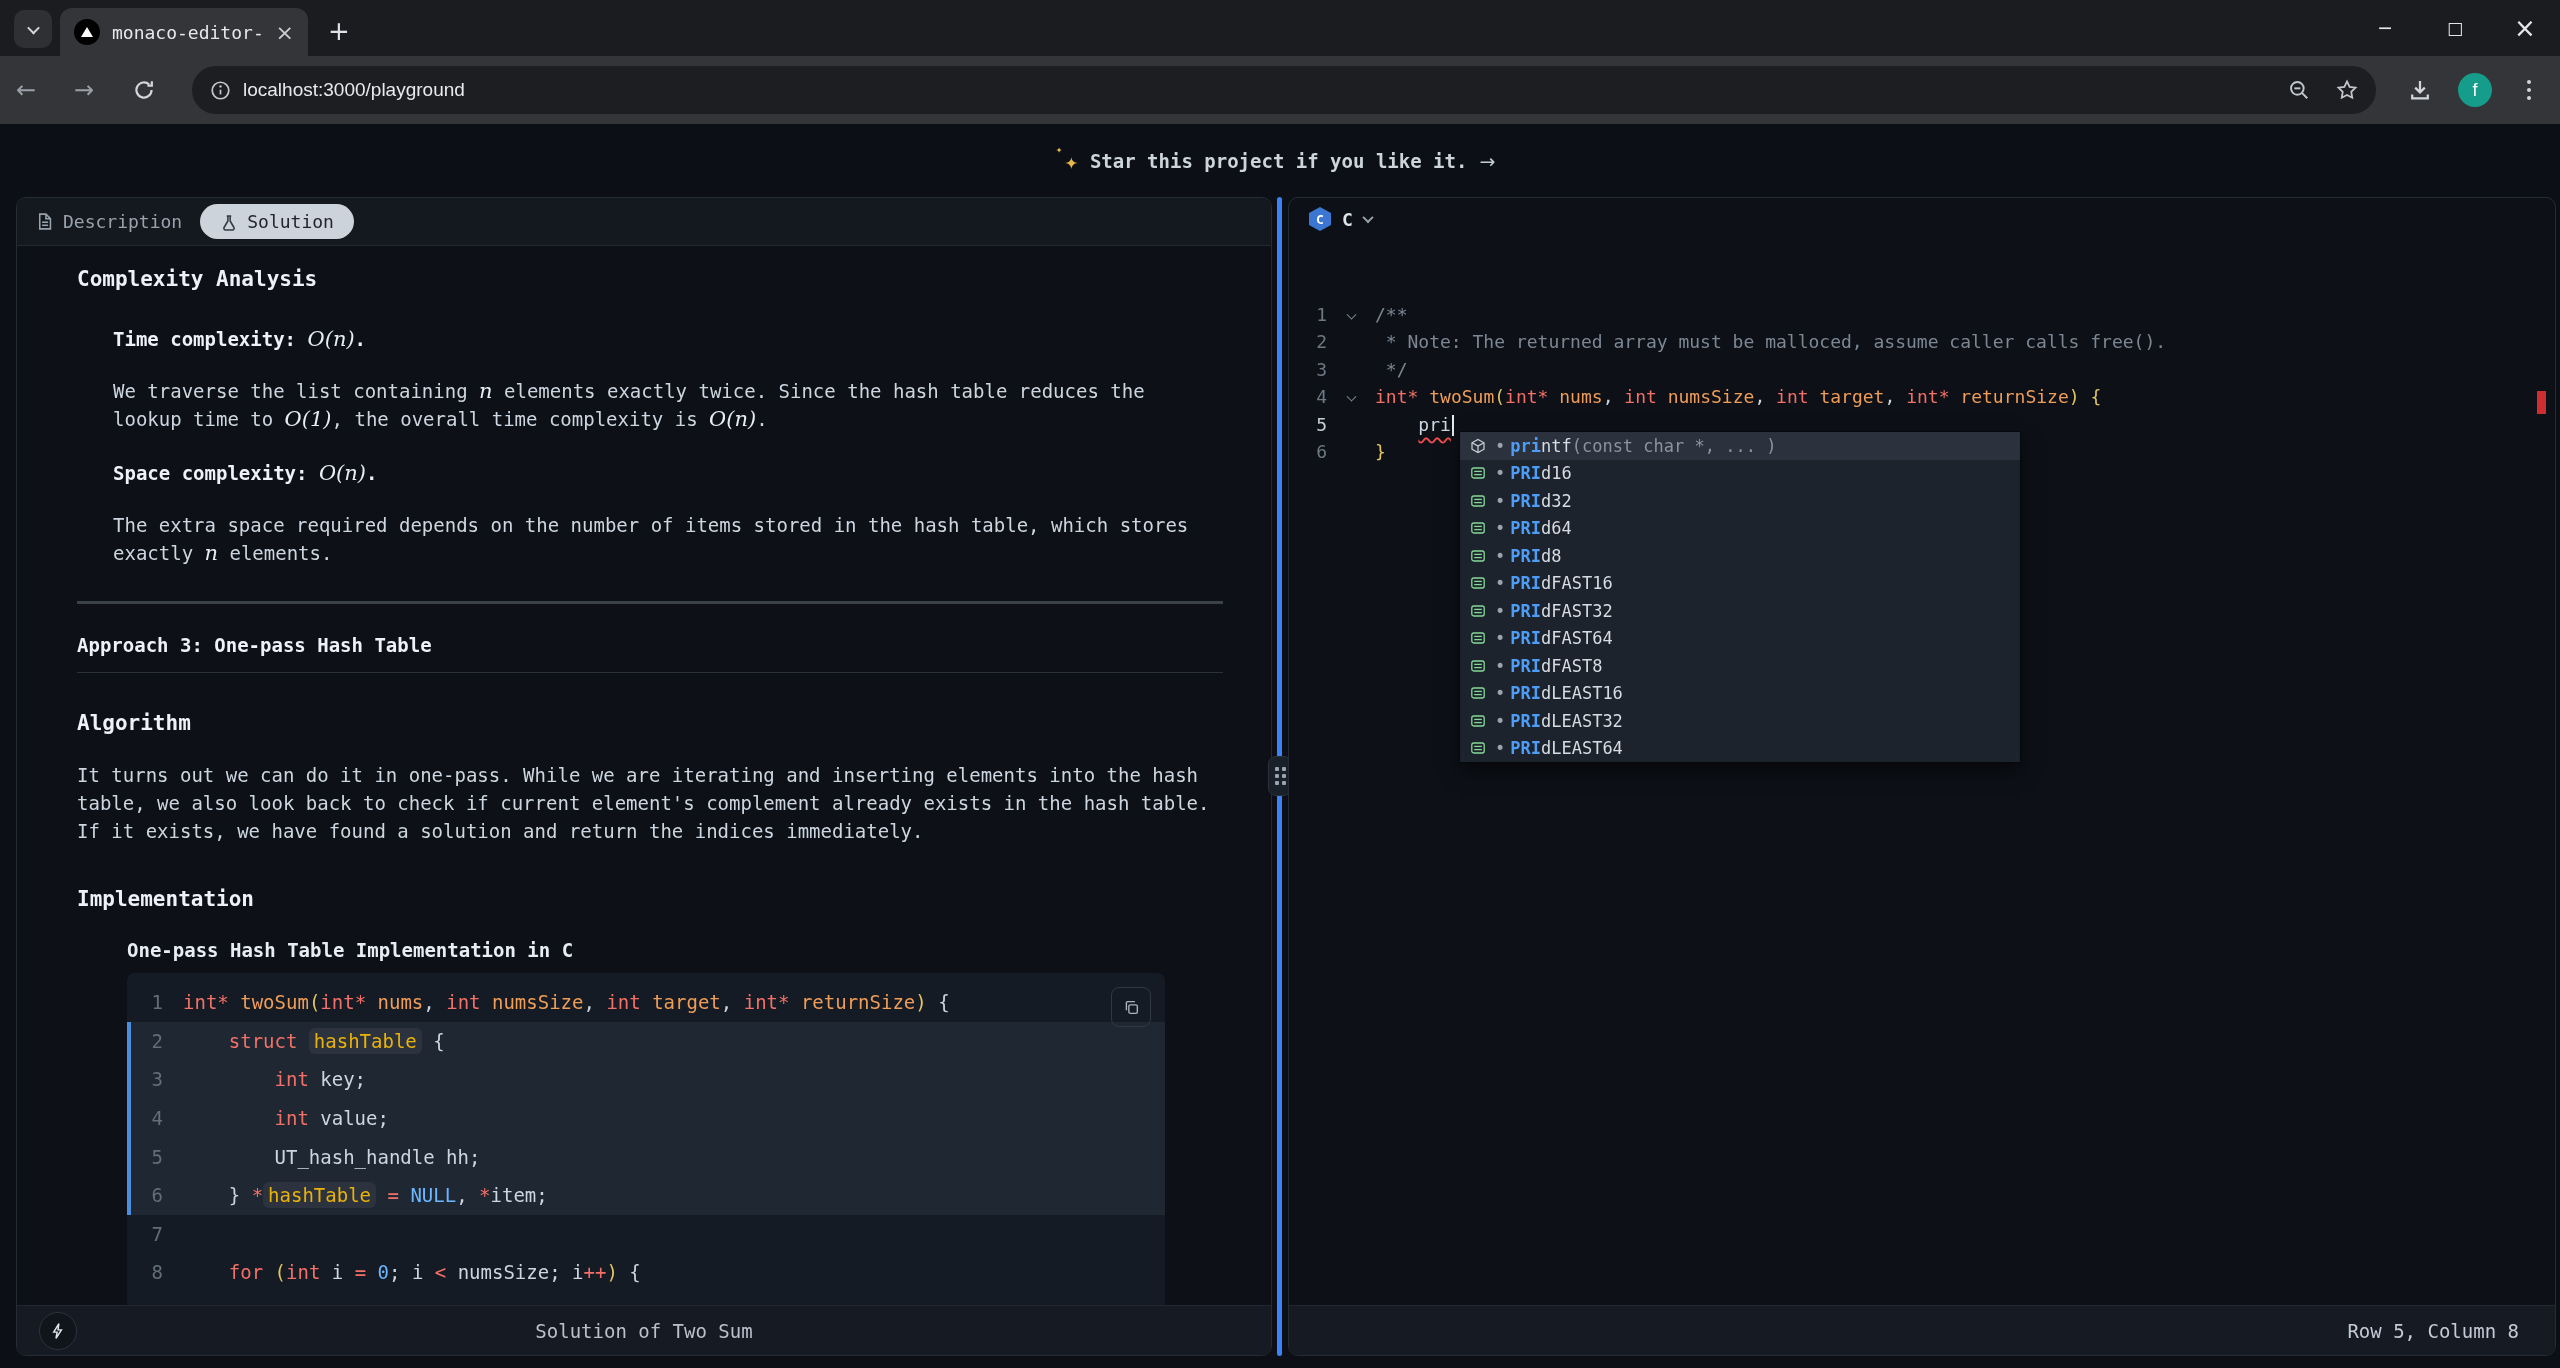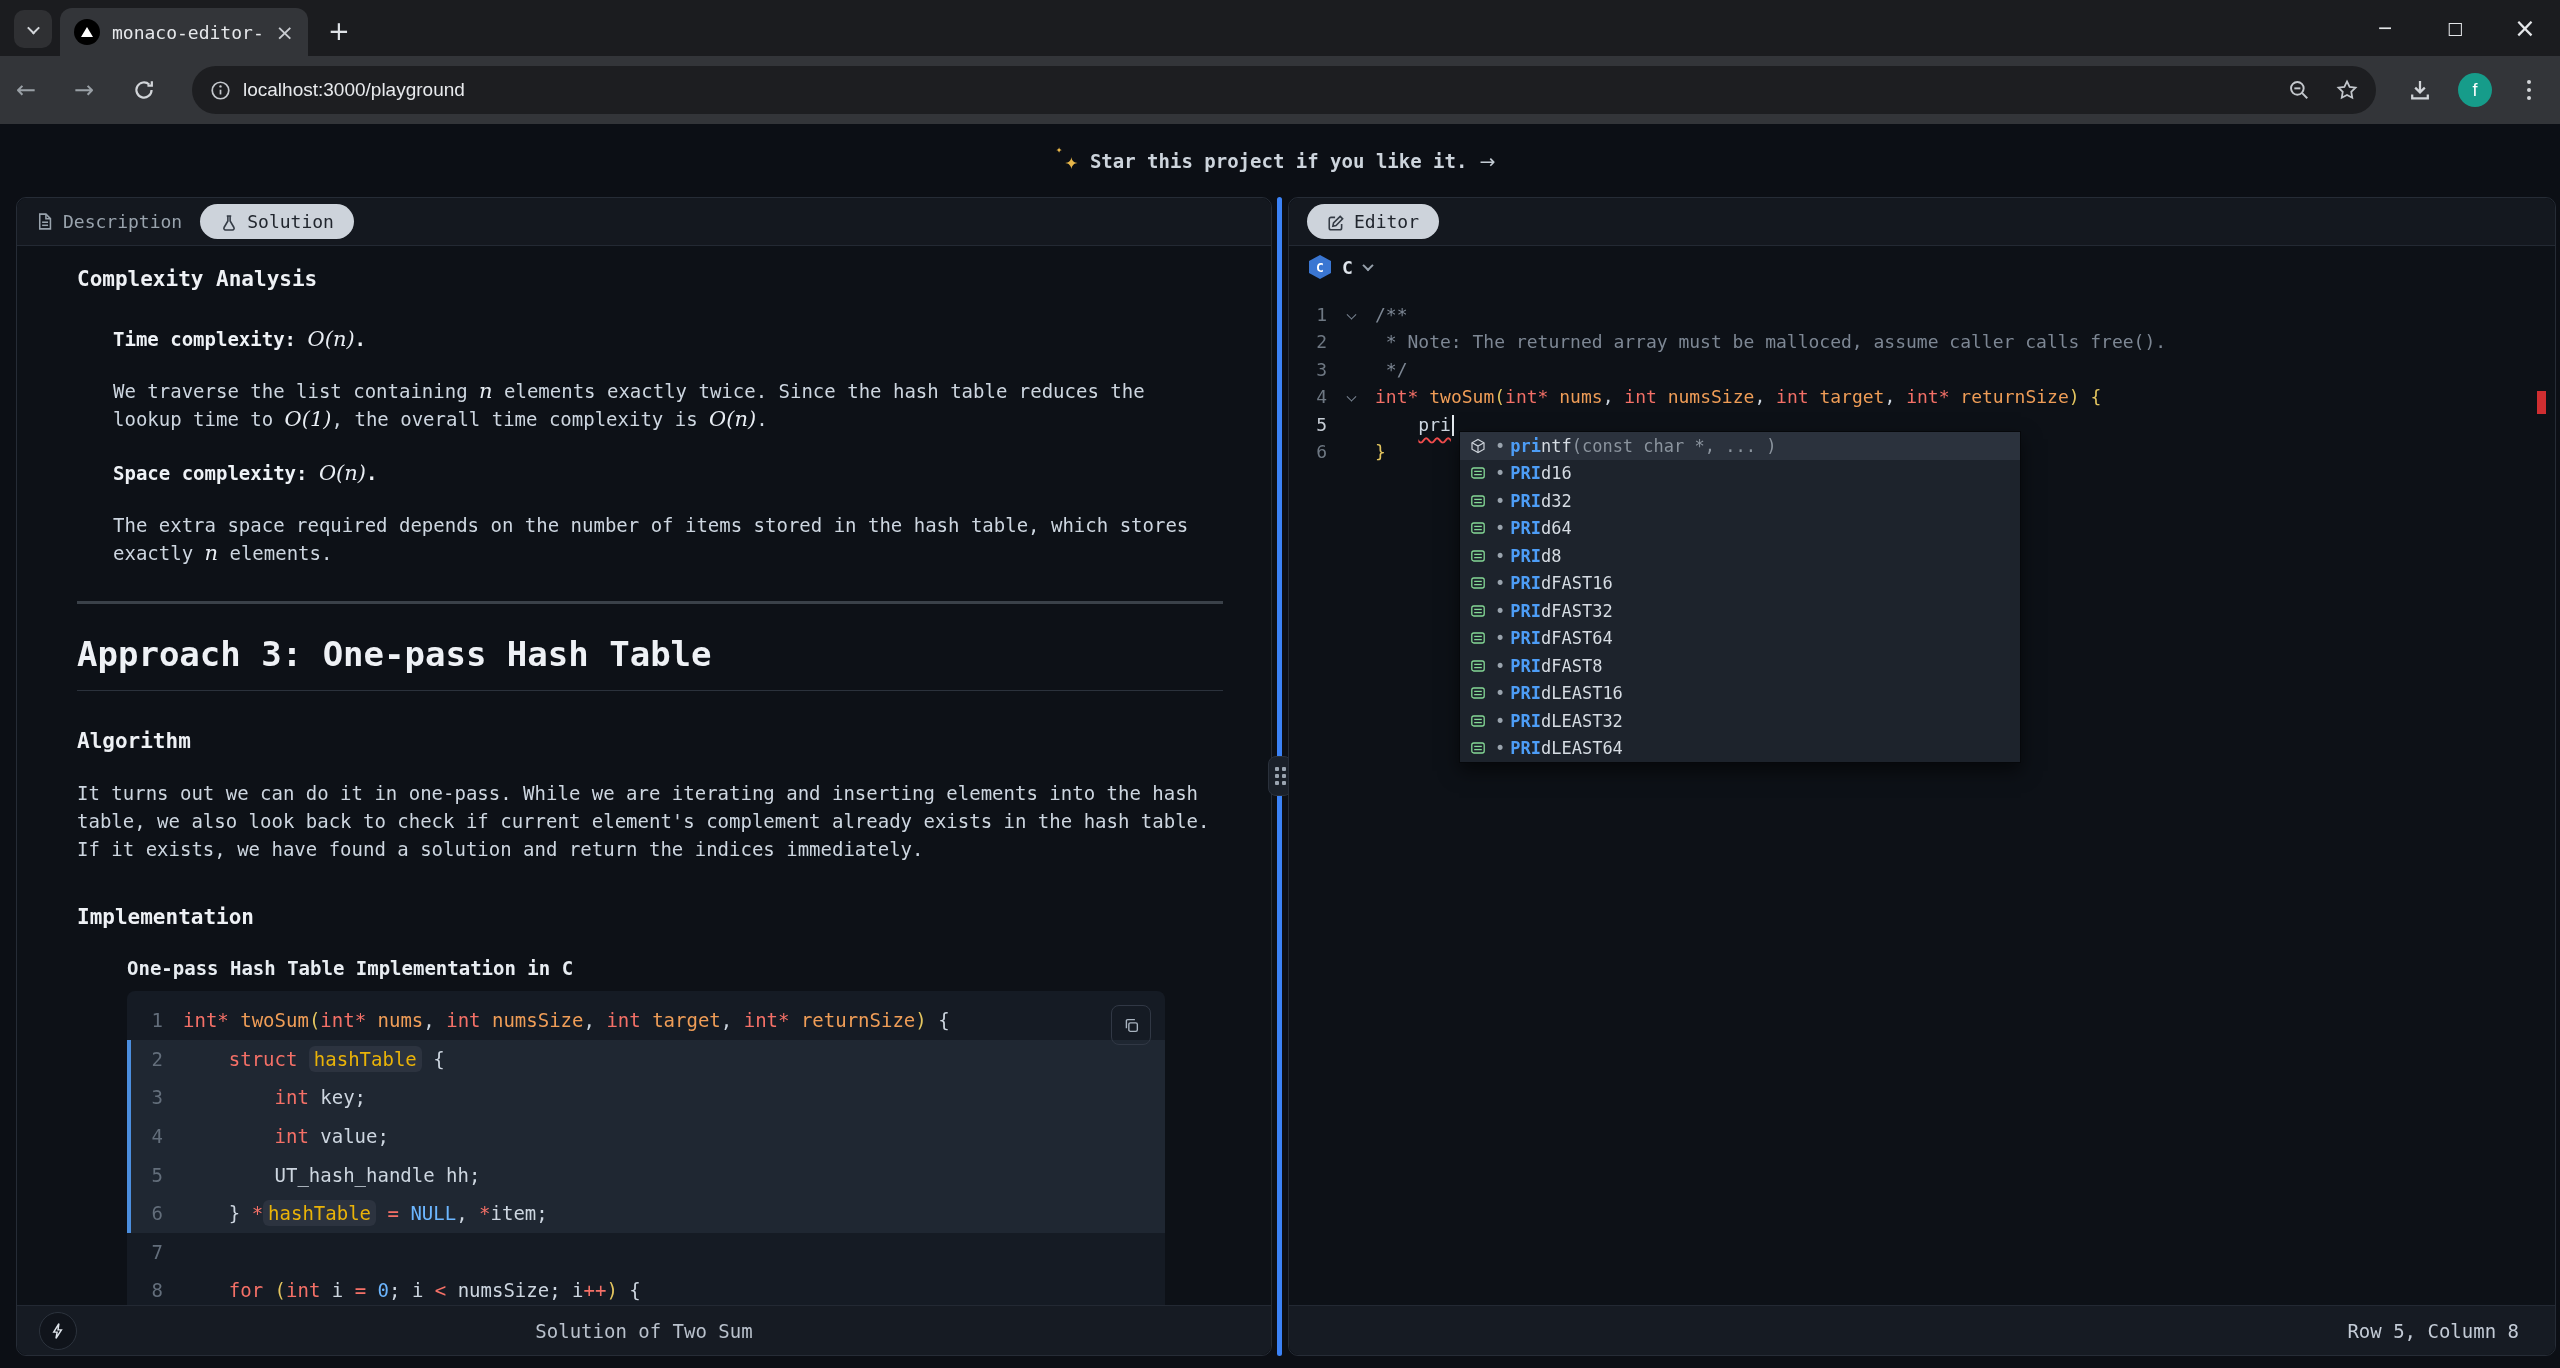--- a/index.html
+++ b/index.html
@@ -56,21 +56,21 @@
                   border-radius:10px 10px 0 0; display:flex; align-items:center;
                   padding:0 18px; gap:18px; }
   .ghost-tab { display:flex; align-items:center; gap:9px; color:#99a3ad; font-size:18px; }
   .pill { display:flex; align-items:flex-end; gap:9px; background:#cdd3db; color:#21262e;
           border-radius:999px; padding:7px 20px; font-size:18px; }
   .pill svg, .ghost-tab svg { flex:none; }
 
   
   .lp-content { position:absolute; top:49px; bottom:50px; left:0; right:0; overflow:hidden;
                 padding:20px 48px 0 60px; color:#dbe1e8; font-size:19px; }
-  .h-lg { color:#eef1f5; font-size:34px; font-weight:bold; }
+  .h-lg { color:#eef1f5; font-size:19px; font-weight:bold; }
   .h-md { color:#eef1f5; font-size:21px; font-weight:bold; }
   .indent { margin-left:36px; }
   .para { line-height:28px; white-space:pre-wrap; }
   .rule { border:none; border-top:3px solid #3a4149; margin-top:34px; }
   .h-approach { margin-top:30px; padding-bottom:16px; border-bottom:1px solid #2b323c; }
   .code-label { margin-top:28px; margin-left:50px; font-weight:bold; color:#e8edf2; }
   .codeblock { position:relative; margin-top:12px; margin-left:50px; width:1038px;
                background:#151b24; border-radius:8px; padding:10px 0 6px 0; }
   .cb-row { display:flex; height:38.6px; align-items:center; }
   .cb-row.hl { background:#1f2732; box-shadow:inset 4px 0 0 0 #4b8ede; }
@@ -297,29 +297,20 @@
 <div class="divider-handle">
     <b></b>
     <b></b>
     <b></b>
     <b></b>
     <b></b>
     <b></b>
   </div>
 
 <div class="panel panel-right">
-  <div class="panel-header">
-    <span class="pill">
-      <svg width="18" height="18" viewBox="0 0 16 16" fill="none" stroke="#343b45" stroke-width="1.4">
-          <path d="M7.2 3H3.6A1.6 1.6 0 0 0 2 4.6v7.8A1.6 1.6 0 0 0 3.6 14h7.8a1.6 1.6 0 0 0 1.6-1.6V8.8"></path>
-          <path d="M11.7 2.1l2.2 2.2L8 10.2l-2.8.6.6-2.8z"></path>
-        </svg>
-      <span>Editor</span>
-    </span>
-  </div>
   <div class="langbar">
     <span class="c-hex">C</span>
     <span class="lang-label">C</span>
     <span class="chev" style="color:#96a0ab;width:8px;height:8px"></span>
   </div>
   <div class="editor">
     <div>
         <div class="ed-row">
           <span class="ed-num">1</span>
           <span class="ed-fold"><span class="chev"></span></span>

